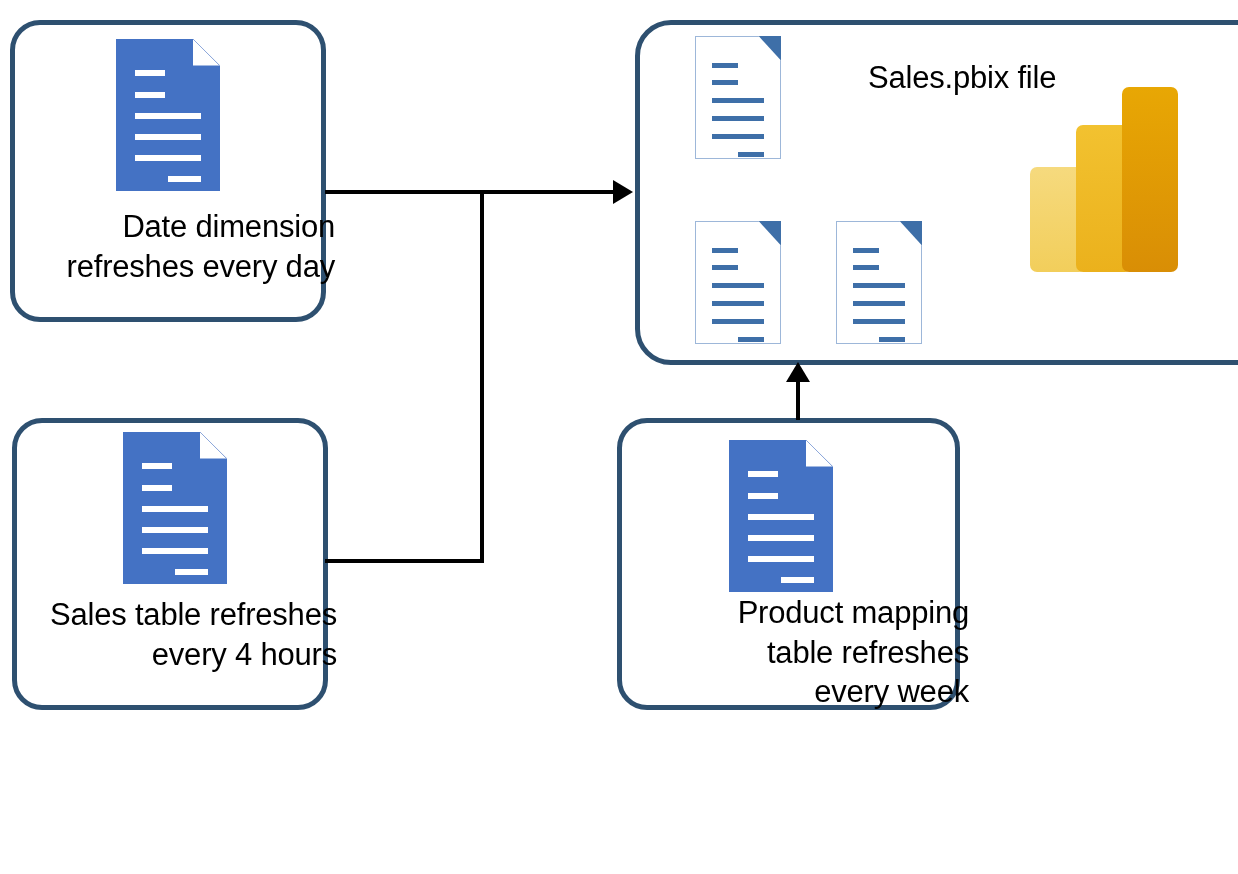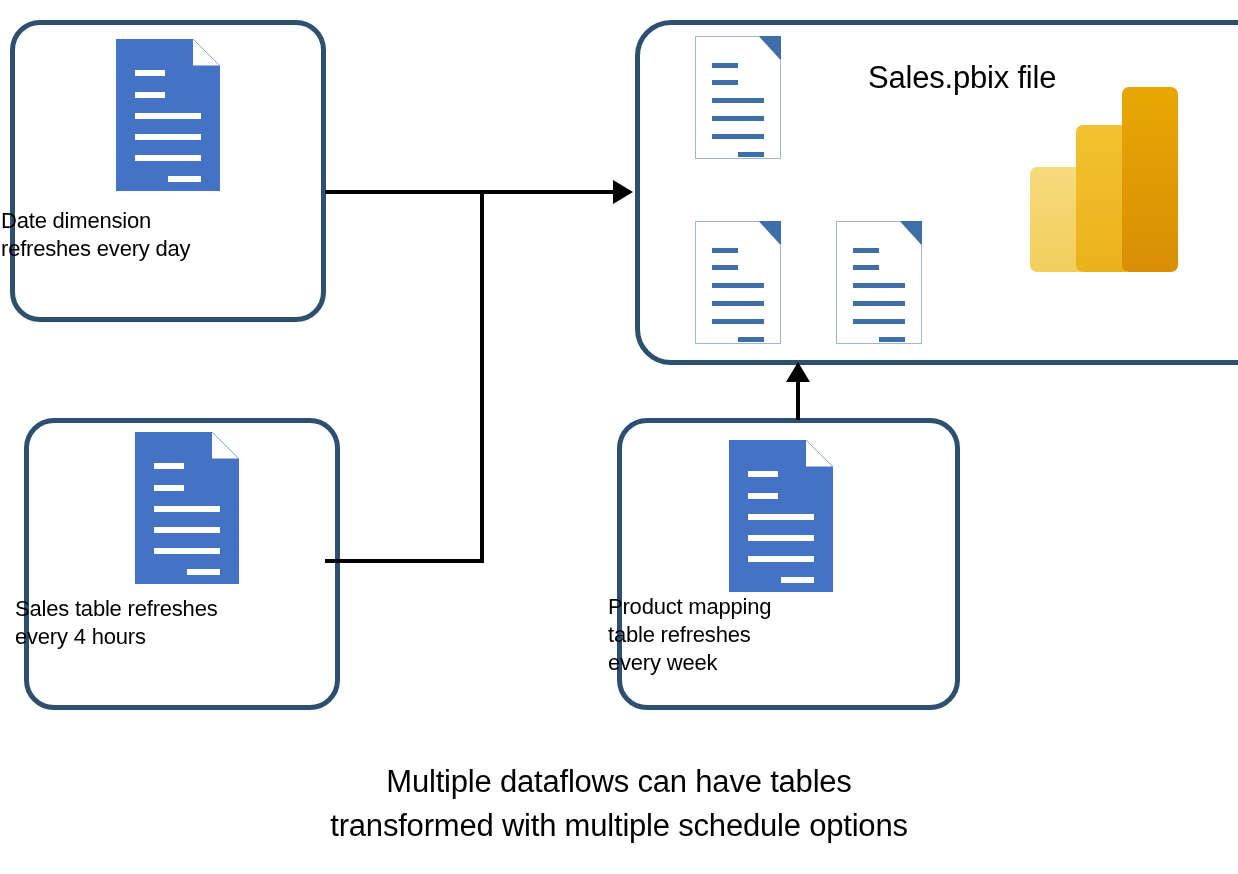--- a/index.html
+++ b/index.html
@@ -26,22 +26,22 @@
     border-radius: 30px;
     background: #ffffff;
   }
   .box.panel { border-radius: 36px; }
 
   
   .box-label {
     position: absolute;
     left: -14px;
     right: -14px;
-    text-align: left;
-    font-size: 22px;
+    text-align: right;
+    font-size: 31px;
     line-height: 1.28;
     color: #000000;
     white-space: pre-line;
     letter-spacing: -0.2px;
   }
 
   
   .doc-solid {
     position: absolute;
     width: 104px;
@@ -178,21 +178,21 @@
       <div class="ln" style="left:19px; top:53px; width:30px;"></div>
       <div class="ln" style="left:19px; top:74px; width:66px;"></div>
       <div class="ln" style="left:19px; top:95px; width:66px;"></div>
       <div class="ln" style="left:19px; top:116px; width:66px;"></div>
       <div class="ln" style="left:52px; top:137px; width:33px;"></div>
     </div>
     <div class="box-label" style="top:182px;">Date dimension
 refreshes every day</div>
   </div>
 
-  <div class="box" style="left:24px; top:418px; width:316px; height:292px;">
+  <div class="box" style="left:12px; top:418px; width:316px; height:292px;">
     <div class="doc-solid" style="left:106px; top:9px;">
       <div class="sheet"></div>
       <div class="fold"></div>
       <div class="fold-edge"></div>
       <div class="ln" style="left:19px; top:31px; width:30px;"></div>
       <div class="ln" style="left:19px; top:53px; width:30px;"></div>
       <div class="ln" style="left:19px; top:74px; width:66px;"></div>
       <div class="ln" style="left:19px; top:95px; width:66px;"></div>
       <div class="ln" style="left:19px; top:116px; width:66px;"></div>
       <div class="ln" style="left:52px; top:137px; width:33px;"></div>
@@ -267,16 +267,14 @@
   <div class="conn h" style="left:325px; top:559px; width:159px;"></div>
 
   <div class="conn v" style="left:480px; top:190px; height:373px;"></div>
 
   <div class="conn h" style="left:480px; top:190px; width:135px;"></div>
   <div class="arrow-right" style="left:613px; top:180px;"></div>
 
   <div class="conn v" style="left:796px; top:380px; height:40px;"></div>
   <div class="arrow-up" style="left:786px; top:362px;"></div>
 
-  <div class="caption" style="left:0px; top:760px; width:1238px;">Multiple dataflows can have tables
-transformed with multiple schedule options</div>
 
 </div>
 
 </body></html>

